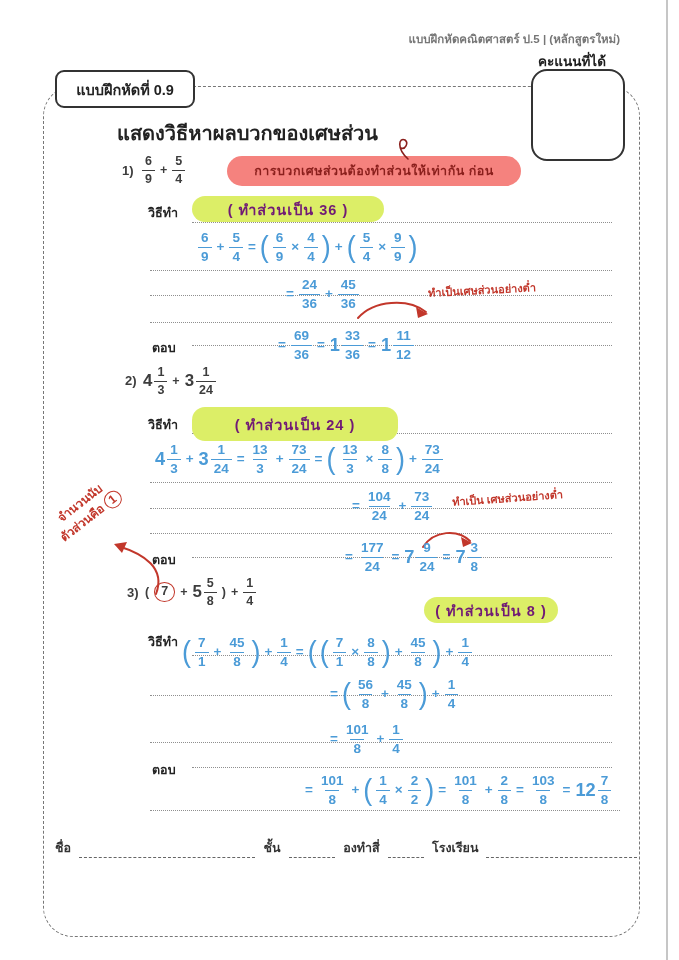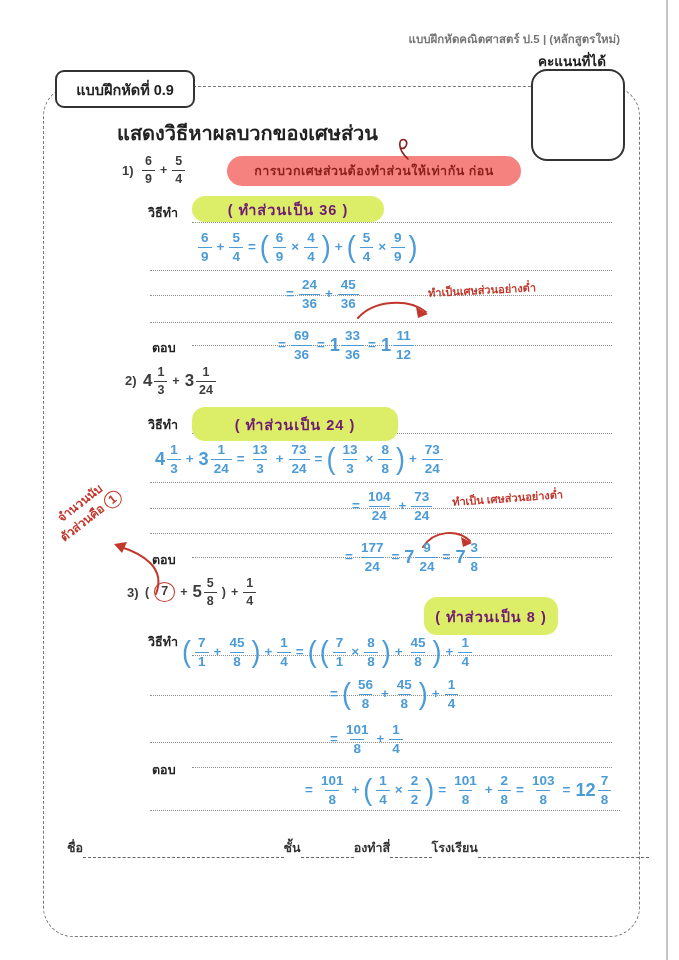--- a/index.html
+++ b/index.html
@@ -43,22 +43,22 @@
   .op{line-height:1;}
   .op.big{font-size:2em;font-weight:400;transform:scaleY(1.1);margin:0 -1px;}
   .op.circ{border:1.7px solid #c2372b;border-radius:50%;padding:2px 6px 3px;}
   
   .red-note{color:#c2372b;font-size:11px;font-weight:bold;z-index:2;white-space:nowrap;}
   .margin-note{left:26px;top:494px;width:120px;transform:rotate(-38deg);color:#c2372b;
     font-size:12px;font-weight:bold;text-align:center;line-height:1.3;z-index:2;}
   .circ1{border:1.7px solid #c2372b;border-radius:50%;padding:0 4.5px;display:inline-block;}
   svg{position:absolute;overflow:visible;z-index:2;}
   
-  .footer{left:55px;top:838px;width:582px;display:flex;align-items:flex-end;gap:0;
-    font-size:12.5px;color:#333;margin-left:12px;}
+  .footer{left:55px;top:838px;width:582px;display:flex;align-items:flex-end;gap:8px;
+    font-size:12.5px;color:#333;}
   .fl{border-bottom:1.4px dashed #666;height:15px;}
   .fl-name{flex:3.4;}
   .fl-class{flex:0.9;}
   .fl-num{flex:0.7;}
   .fl-school{flex:2.9;}
 </style>
 </head>
 <body>
 
 <div class="abs edge-line"></div>
@@ -344,21 +344,21 @@
     </span>
     <span class="op">)</span>
     <span class="op">+</span>
     <span class="mtok">
       <span class="fr">
         <span class="fn">1</span>
         <span class="fd">4</span>
       </span>
     </span>
   </div>
-<div class="abs pill-green" style="left:424px;top:597px;width:134px;height:38px;">( ทำส่วนเป็น 8 )</div>
+<div class="abs pill-green" style="left:424px;top:597px;width:134px;height:26px;">( ทำส่วนเป็น 8 )</div>
 <div class="abs blabel" style="left:148px;top:632px;">วิธีทำ</div>
 <div class="abs rline" style="left:192px;top:655px;width:420px;"></div>
 <div class="abs rline" style="left:150px;top:695px;width:462px;"></div>
 <div class="abs rline" style="left:150px;top:742px;width:462px;"></div>
 <div class="abs rline" style="left:192px;top:767px;width:420px;"></div>
 <div class="abs rline" style="left:150px;top:810px;width:470px;"></div>
 <div class="abs mrow hand" style="left:183px;top:629px;">
     <span class="op big">(</span>
     <span class="mtok">
       <span class="fr">

